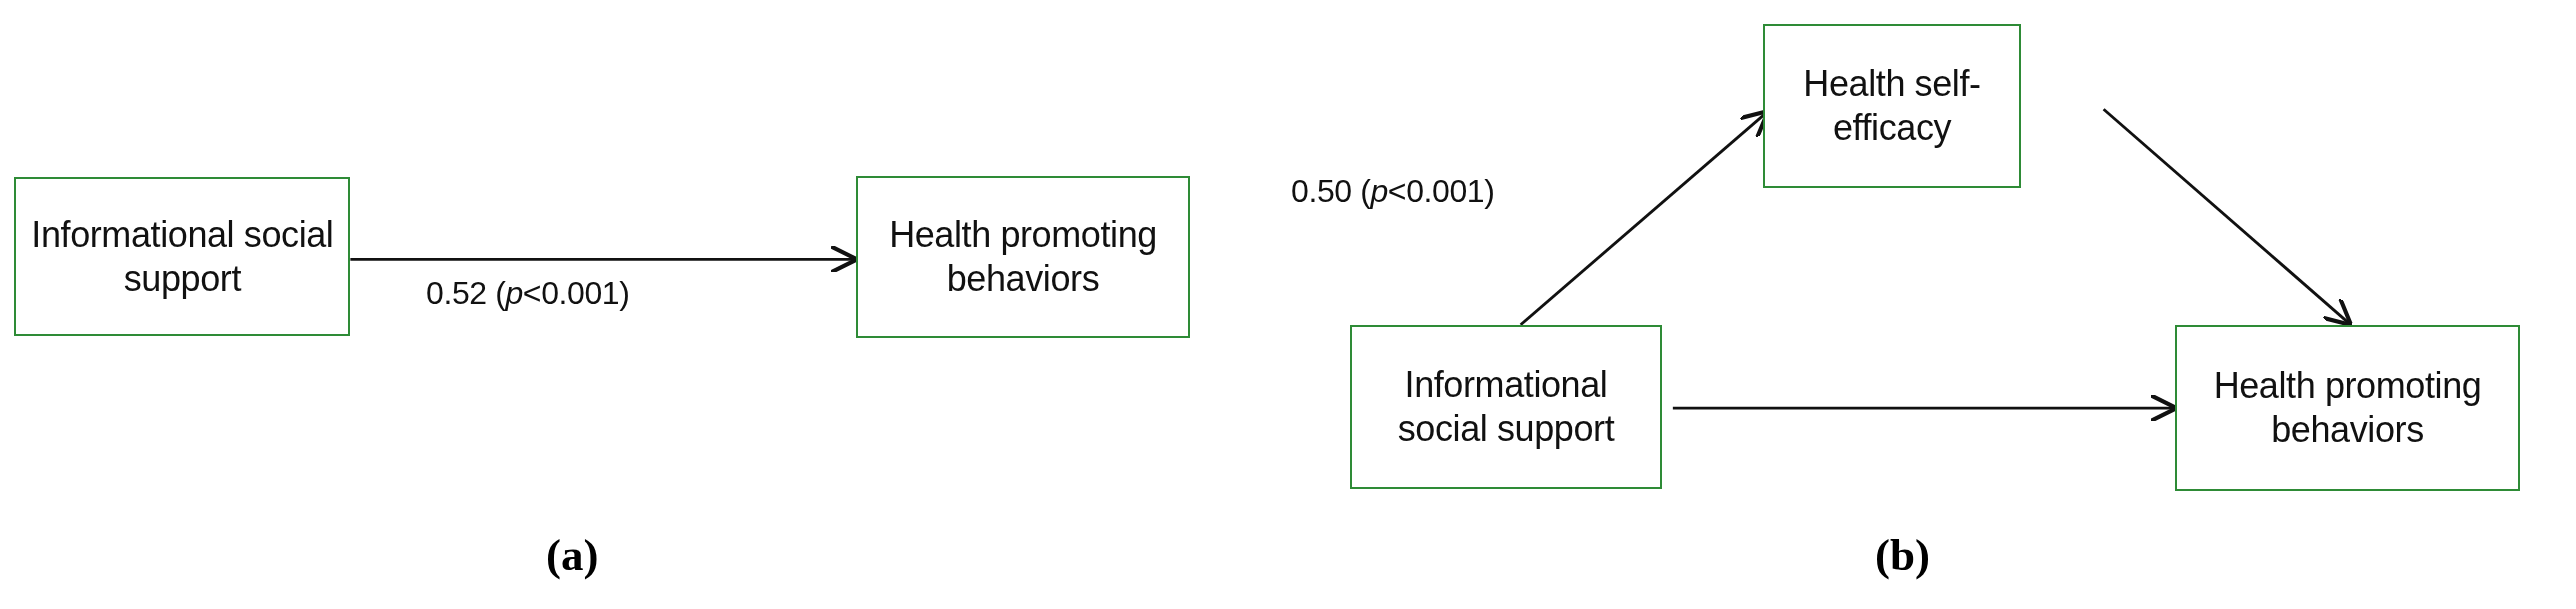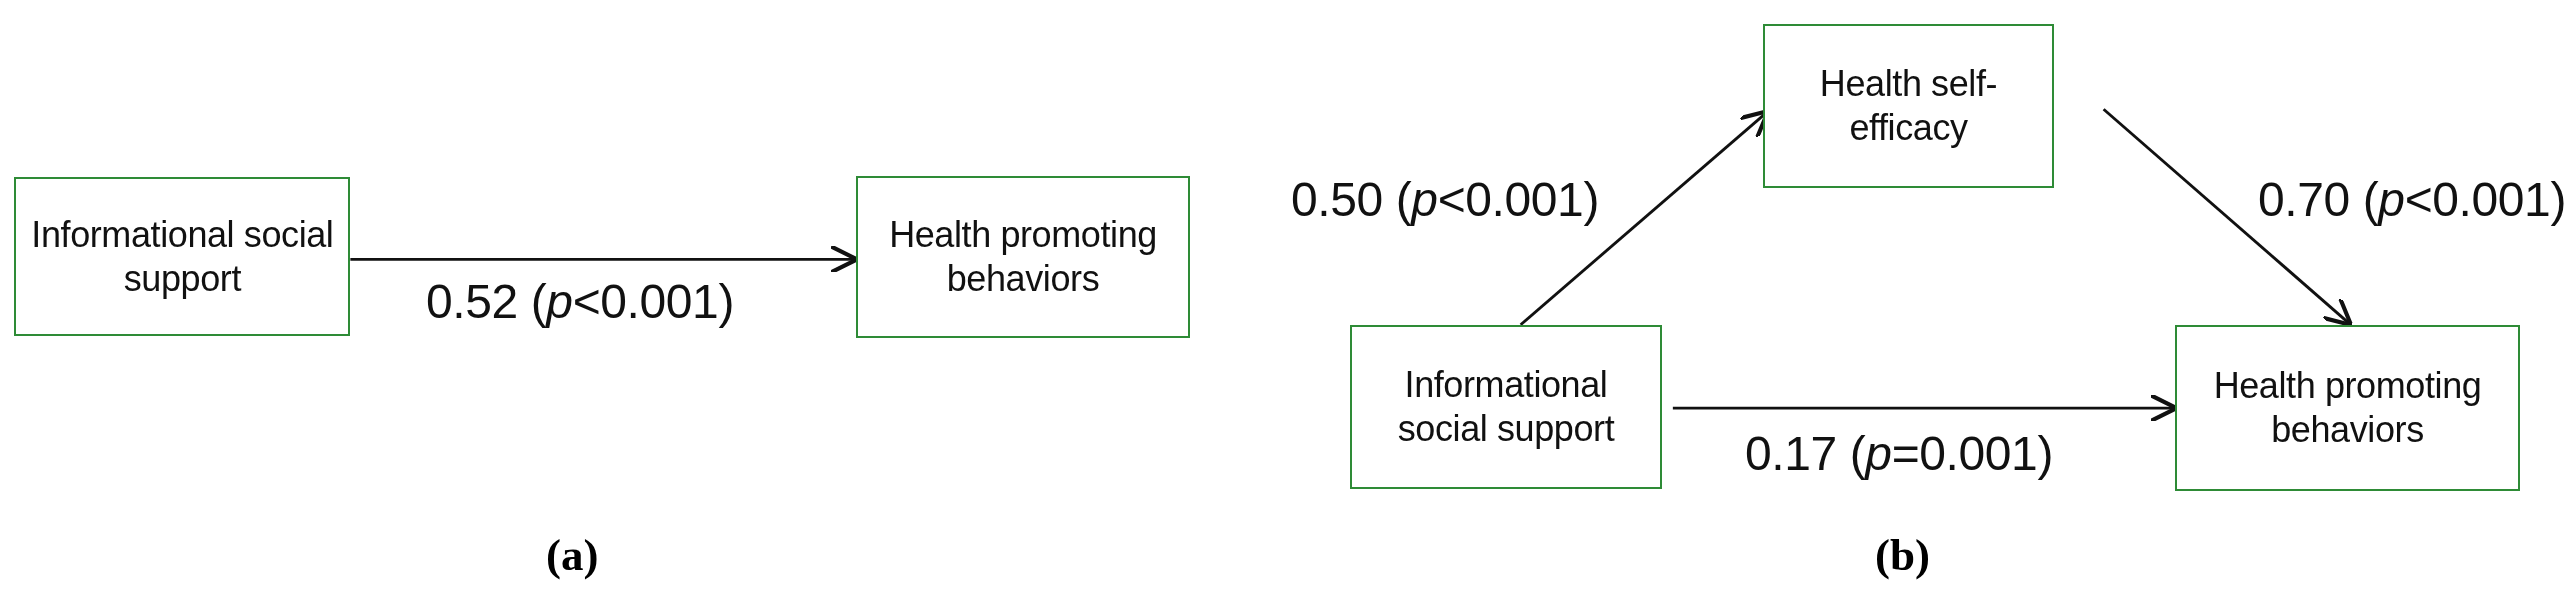--- a/index.html
+++ b/index.html
@@ -44,21 +44,21 @@
     color: #111111;
     padding: 0 7.2px;
   }
   .node-box .node-text {
     display: block;
     width: 100%;
   }
 
   .edge-label {
     position: absolute;
-    font-size: 48px;
+    font-size: 32px;
     line-height: 1.1;
     white-space: nowrap;
     color: #111111;
     letter-spacing: -0.4px;
   }
   .edge-label i { font-style: italic; }
 
   .panel-caption {
     position: absolute;
     font-family: "Liberation Serif", serif;
@@ -117,35 +117,33 @@
         </marker>
       </defs>
 
       <line x1="338" y1="452" x2="680" y2="157" stroke="#111111" stroke-width="4" marker-end="url(#arrowB)"></line>
 
       <line x1="1150" y1="152" x2="1492" y2="450" stroke="#111111" stroke-width="4" marker-end="url(#arrowB)"></line>
 
       <line x1="550" y1="568" x2="1248" y2="568" stroke="#111111" stroke-width="4" marker-end="url(#arrowB)"></line>
     </svg>
 
-    <div class="node-box" style="left:485px; top:24px; width:291px; height:164px;">
+    <div class="node-box" style="left:485px; top:24px; width:258px; height:164px;">
       <span class="node-text">Health self-efficacy</span>
     </div>
 
     <div class="node-box" style="left:72px; top:325px; width:312px; height:164px;">
       <span class="node-text">Informational social support</span>
     </div>
 
     <div class="node-box" style="left:897px; top:325px; width:345px; height:166px;">
       <span class="node-text">Health promoting behaviors</span>
     </div>
 
     <div class="edge-label" style="left:13px; top:174px;">0.50 (<i>p</i>&lt;0.001)</div>
 
-    <div class="edge-label" style="left:980px; top:174px;">0.70 (<i>p</i>&lt;0.001)</div>
 
-    <div class="edge-label" style="left:467px; top:428px;">0.17 (<i>p</i>=0.001)</div>
 
     <div class="panel-caption" style="left:597px; top:533px;">(b)</div>
   </div>
 
 </div>
 
 
 </body></html>

